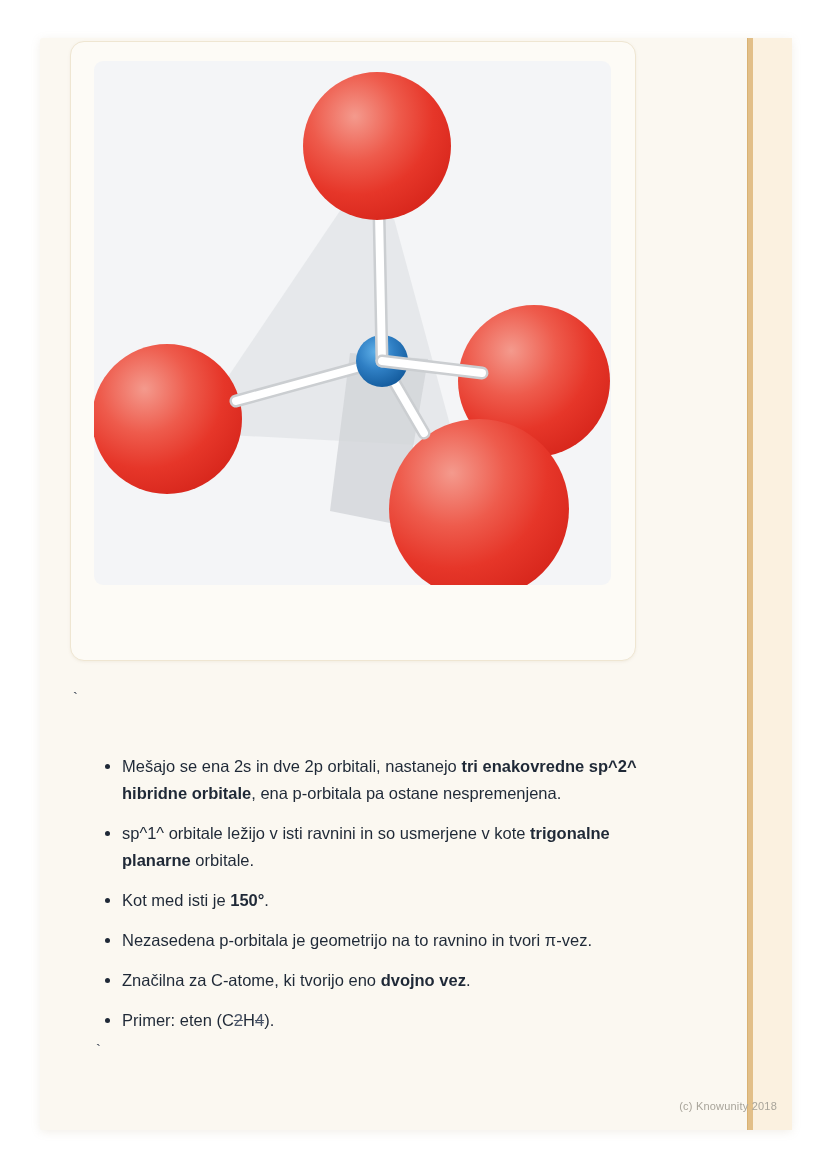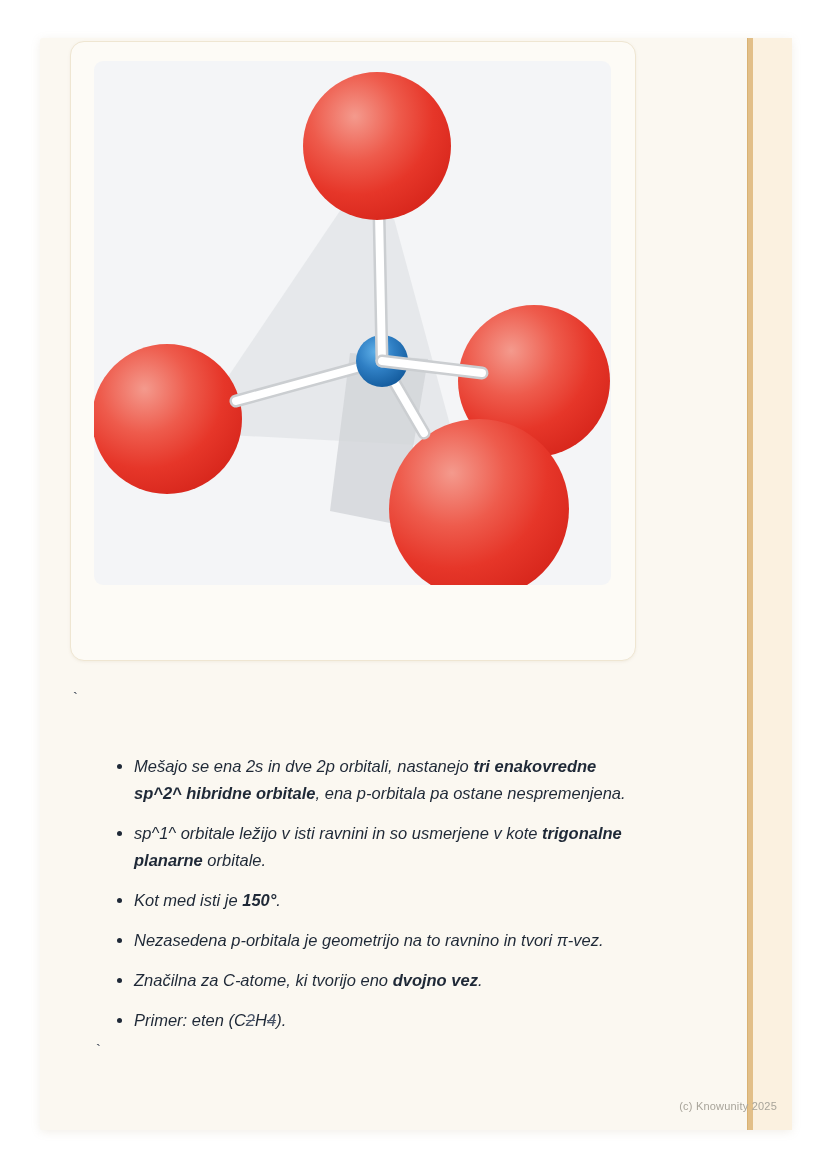--- a/index.html
+++ b/index.html
@@ -45,21 +45,21 @@
     position:absolute;left:35px;top:702px;width:565px;color:#1f2937;
   }
   .section h3{
     margin:0 0 6px 0;font-size:17px;font-weight:400;color:#111827;line-height:24px;
   }
   .section h3 .h-title{font-weight:700;}
   .bullets{
     margin:0;padding:0 0 0 47px;list-style:disc;
   }
   .bullets li{
-    margin:13px 12px;font-size:16.5px;line-height:27px;color:#1f2937;font-style:italic;
+    margin:13px 0;font-size:16.5px;line-height:27px;color:#1f2937;
   }
   .bullets li span.b{font-weight:700;}
   .bullets li span.s{text-decoration:line-through;color:#4a5568;}
   .footer{
     position:absolute;right:15px;top:1062px;z-index:2;
     font-size:11px;color:#a8a49a;letter-spacing:0.2px;
   }
 </style>
 </head>
 <body>
@@ -118,14 +118,14 @@
         <li><span>Značilna za C-atome, ki tvorijo eno </span><span class="b">dvojno vez</span><span>.</span></li>
         <li><span>Primer: eten (C</span><span class="s">2</span><span>H</span><span class="s">4</span><span>).</span></li>
       </ul>
   </div>
 
   <div class="stray-tick tick-bottom">`</div>
 
   <div class="peach-band"></div>
   <div class="accent-stripe"></div>
 
-  <div class="footer">(c) Knowunity 2025</div>
+  <div class="footer">(c) Knowunity 2018</div>
 </div>
 
 </body></html>

